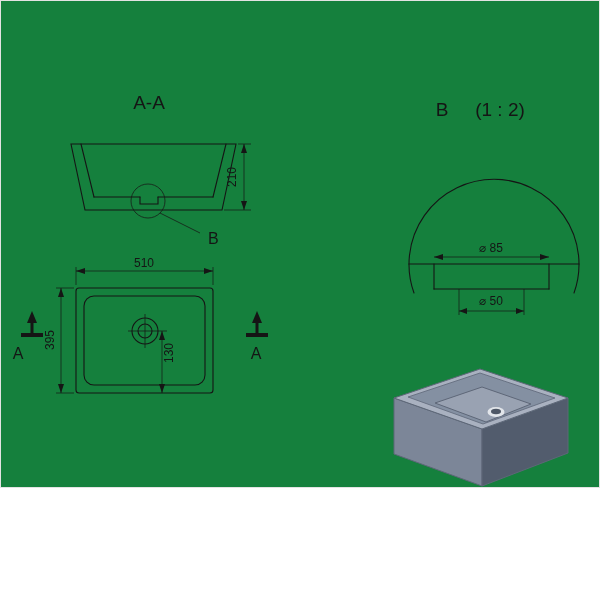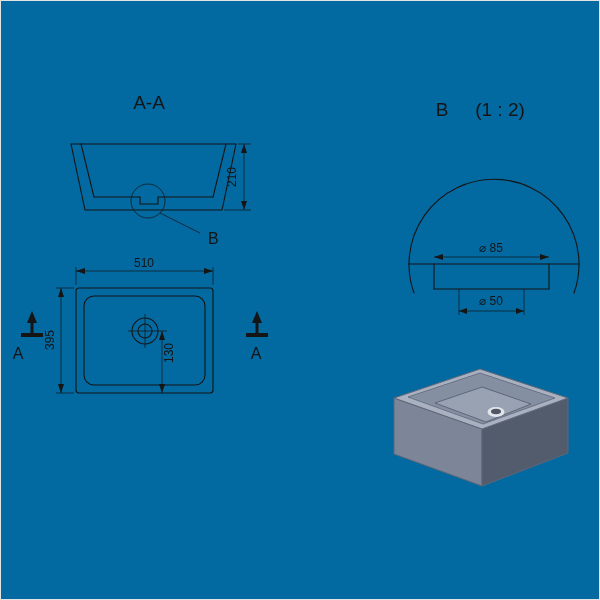--- a/index.html
+++ b/index.html
@@ -1,16 +1,16 @@
 <!DOCTYPE html>
 <html><head>
 <meta charset="utf-8">
 <style>
   html,body{margin:0;padding:0;background:#ffffff;}
-  .frame{position:relative;width:600px;height:600px;background:#0369a1;border:1px solid #e3e3e3;box-sizing:border-box;overflow:hidden;}
+  .frame{position:relative;width:600px;height:488px;background:#15803d;border:1px solid #e3e3e3;box-sizing:border-box;overflow:hidden;}
   svg{position:absolute;inset:0;}
   text{font-family:"Liberation Sans","DejaVu Sans",sans-serif;fill:#151515;}
   .title{font-size:19px;}
   .dimtxt{font-size:12px;}
   .lbl{font-size:16px;}
   .ln{stroke:#151515;stroke-width:1.1;fill:none;stroke-linecap:round;}
   .thin{stroke:#151515;stroke-width:0.75;fill:none;}
   .dim{stroke:#151515;stroke-width:0.7;fill:none;}
   .arr{fill:#151515;stroke:none;}
   .thk{stroke:#151515;fill:none;}

